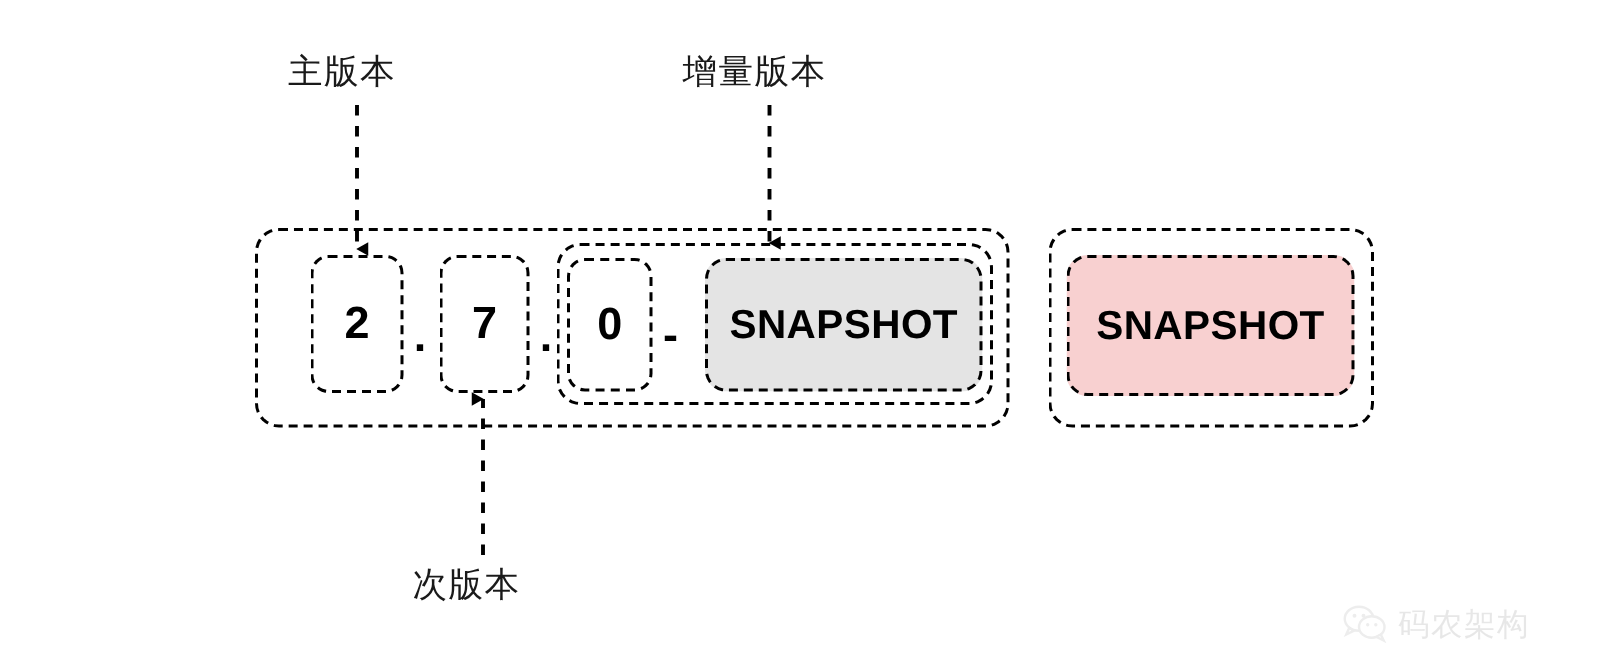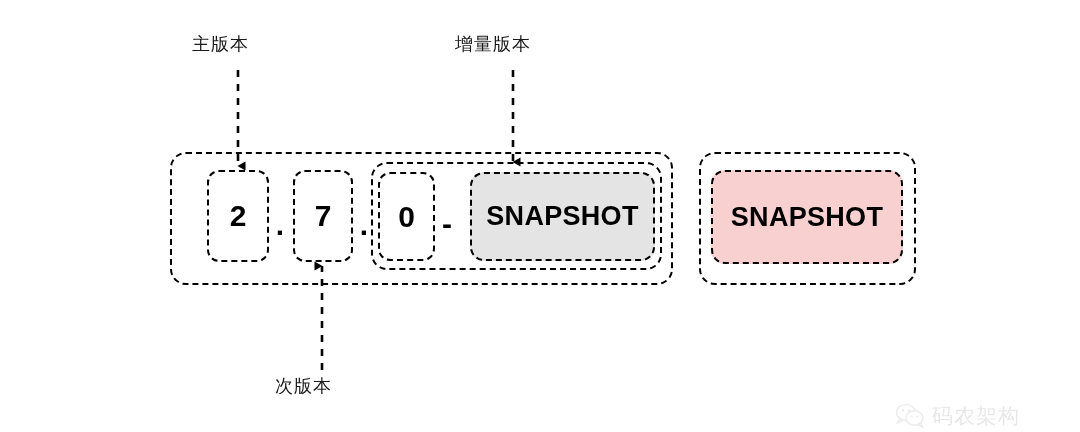--- a/index.html
+++ b/index.html
@@ -64,21 +64,21 @@
     color: #000000;
     line-height: 1;
     text-align: center;
     width: 20px;
   }
 
   
   .annot {
     position: absolute;
     font-family: "DejaVu Sans", "Liberation Sans", sans-serif;
-    font-size: 18px;
+    font-size: 23px;
     color: #1a1a1a;
     white-space: nowrap;
     letter-spacing: 1px;
   }
 
   
   #watermark {
     position: absolute;
     left: 895px;
     top: 366px;

